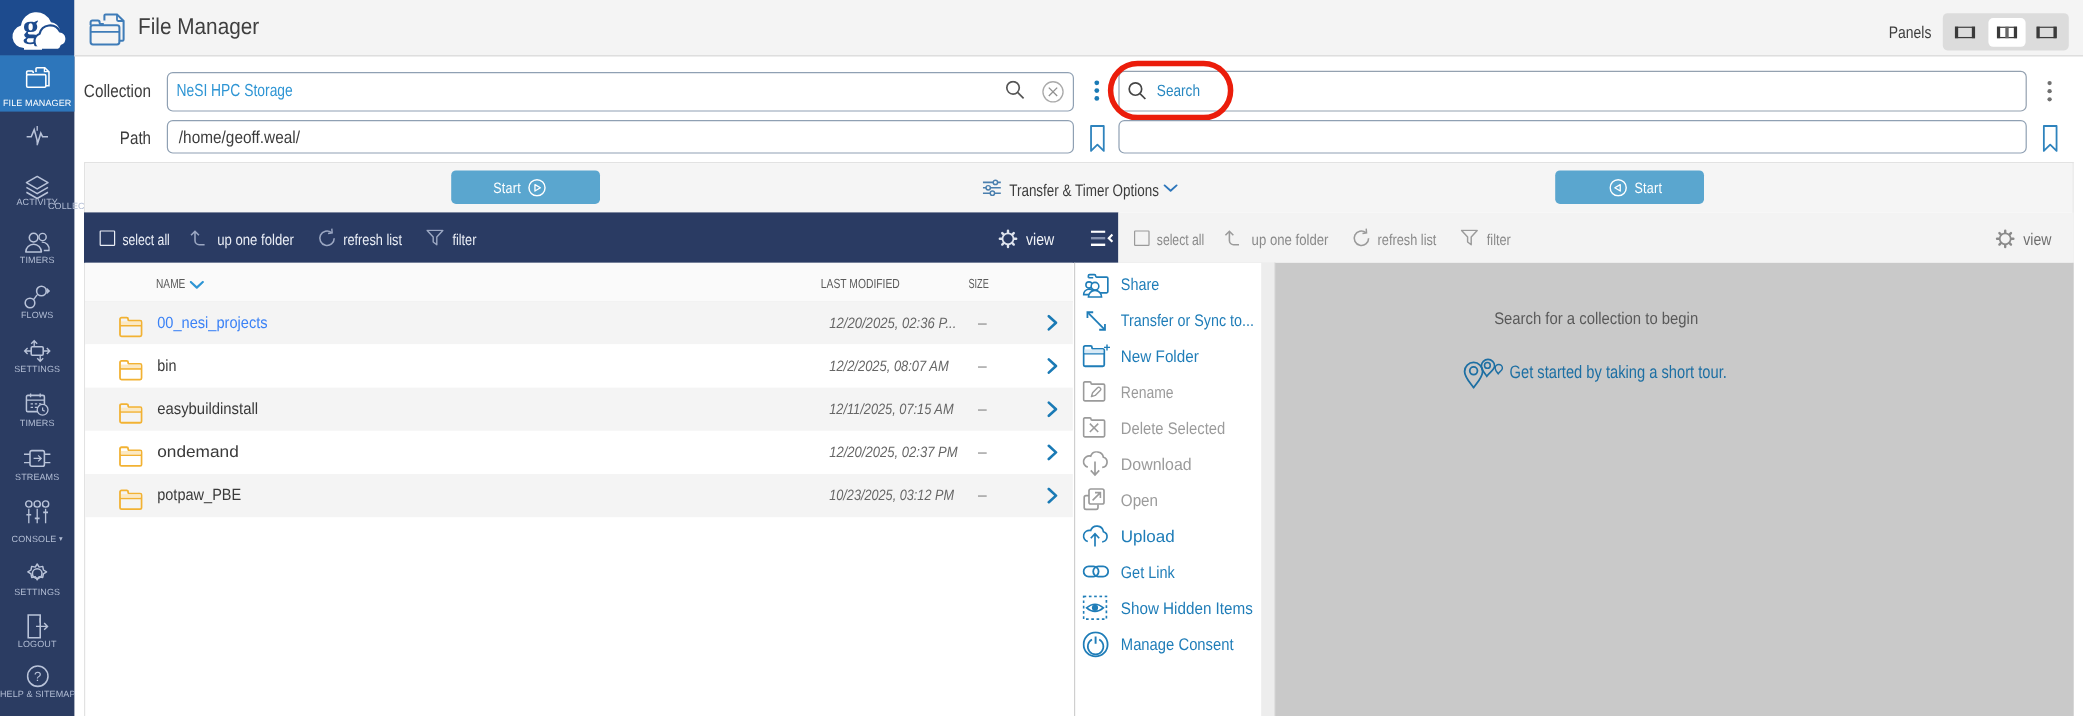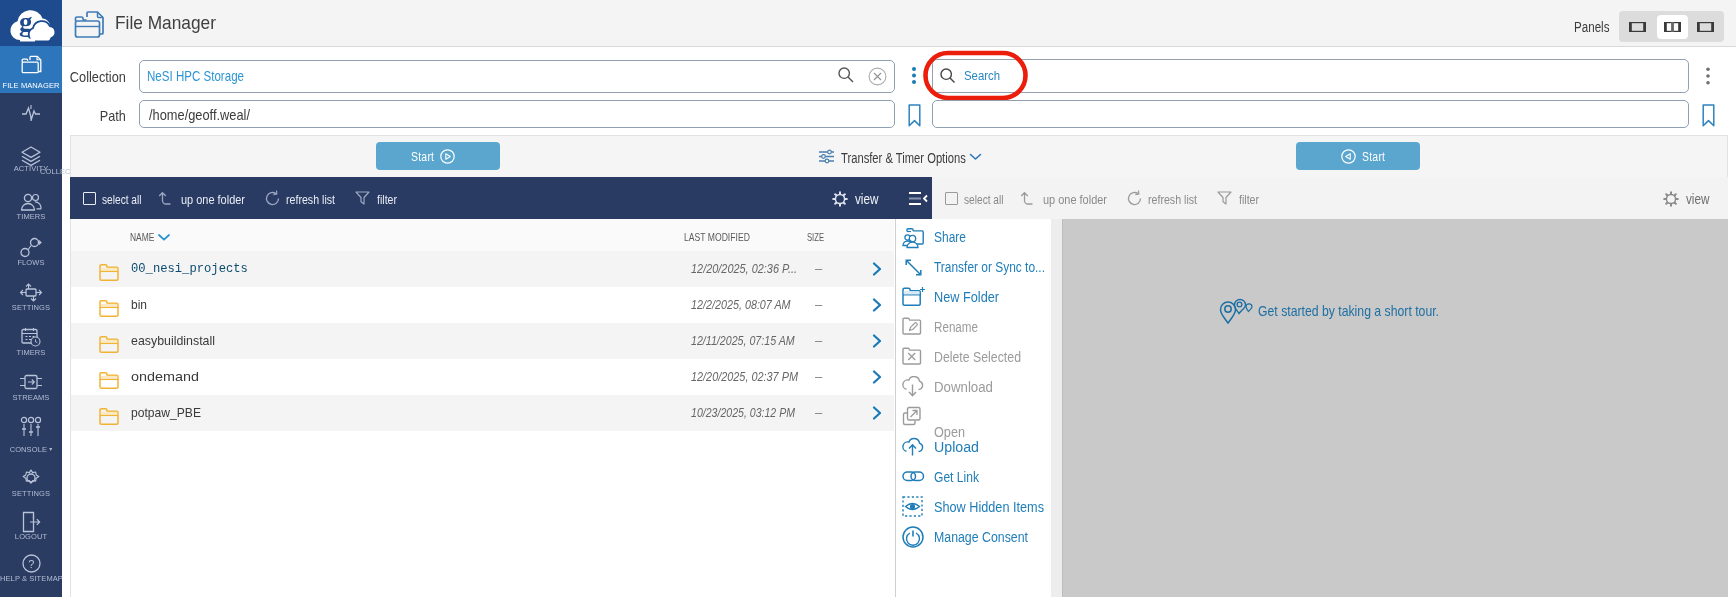--- a/index.html
+++ b/index.html
@@ -258,21 +258,21 @@
       <path d="M1 1 L6 5.7 L11 1" fill="none" stroke="#2e95d4" stroke-width="1.8" stroke-linecap="round" stroke-linejoin="round"></path>
     </svg>
 <div class="abs" style="left:684px;top:231px;font-size:11px;color:#5a5a5a;"><span style="display:inline-block;white-space:nowrap;transform:scaleX(0.7825);transform-origin:left top;">LAST MODIFIED</span></div>
 <div class="abs" style="left:807px;top:231px;font-size:11px;color:#5a5a5a;"><span style="display:inline-block;white-space:nowrap;transform:scaleX(0.6953);transform-origin:left top;">SIZE</span></div>
 <div class="abs" style="left:71px;top:251px;width:823px;height:36px;background:#f4f4f4;"></div>
 <svg class="abs" style="left:99px;top:263px;" width="20" height="19" viewBox="0 0 20 19">
       <path d="M1 5.5 V3 a1.3 1.3 0 0 1 1.3-1.3 h4.2 a1.3 1.3 0 0 1 1.3 1.3 v0.4 a0.9 0.9 0 0 0 0.9 0.9 h9 a1.3 1.3 0 0 1 1.3 1.3 V16 a1.3 1.3 0 0 1 -1.3 1.3 H2.3 A1.3 1.3 0 0 1 1 16 Z" fill="none" stroke="#f2b233" stroke-width="1.5"></path>
       <path d="M1 8.3 h18" stroke="#f2b233" stroke-width="1.5"></path>
       <rect x="1.8" y="4.8" width="16.4" height="3" fill="#fbe9c4"></rect>
     </svg>
-<div class="abs" style="left:131px;top:261px;font-size:13.5px;color:#0c4a6e;font-family:Liberation Mono, monospace;"><span style="display:inline-block;white-space:nowrap;transform:scaleX(0.9014);transform-origin:left top;">00_nesi_projects</span></div>
+<div class="abs" style="left:131px;top:261px;font-size:13.5px;color:#3b82f6;"><span style="display:inline-block;white-space:nowrap;transform:scaleX(0.9014);transform-origin:left top;">00_nesi_projects</span></div>
 <div class="abs" style="left:691px;top:262px;font-size:12.5px;color:#666;font-style:italic;"><span style="display:inline-block;white-space:nowrap;transform:scaleX(0.8731);transform-origin:left top;">12/20/2025, 02:36 P...</span></div>
 <div class="abs" style="left:815px;top:261px;font-size:13px;color:#808080;">–</div>
 <svg class="abs" style="left:872px;top:262px;" width="10" height="14" viewBox="0 0 10 14">
       <path d="M2 1.5 L8 7 L2 12.5" fill="none" stroke="#1a7ab5" stroke-width="2.2" stroke-linecap="round" stroke-linejoin="round"></path>
     </svg>
 <div class="abs" style="left:71px;top:287px;width:823px;height:36px;background:#ffffff;"></div>
 <svg class="abs" style="left:99px;top:299px;" width="20" height="19" viewBox="0 0 20 19">
       <path d="M1 5.5 V3 a1.3 1.3 0 0 1 1.3-1.3 h4.2 a1.3 1.3 0 0 1 1.3 1.3 v0.4 a0.9 0.9 0 0 0 0.9 0.9 h9 a1.3 1.3 0 0 1 1.3 1.3 V16 a1.3 1.3 0 0 1 -1.3 1.3 H2.3 A1.3 1.3 0 0 1 1 16 Z" fill="none" stroke="#f2b233" stroke-width="1.5"></path>
       <path d="M1 8.3 h18" stroke="#f2b233" stroke-width="1.5"></path>
       <rect x="1.8" y="4.8" width="16.4" height="3" fill="#fbe9c4"></rect>
@@ -313,20 +313,21 @@
       <path d="M1 8.3 h18" stroke="#f2b233" stroke-width="1.5"></path>
       <rect x="1.8" y="4.8" width="16.4" height="3" fill="#fbe9c4"></rect>
     </svg>
 <div class="abs" style="left:131px;top:405px;font-size:13.5px;color:#3a3a3a;"><span style="display:inline-block;white-space:nowrap;transform:scaleX(0.8968);transform-origin:left top;">potpaw_PBE</span></div>
 <div class="abs" style="left:691px;top:406px;font-size:12.5px;color:#666;font-style:italic;"><span style="display:inline-block;white-space:nowrap;transform:scaleX(0.8455);transform-origin:left top;">10/23/2025, 03:12 PM</span></div>
 <div class="abs" style="left:815px;top:405px;font-size:13px;color:#808080;">–</div>
 <svg class="abs" style="left:872px;top:406px;" width="10" height="14" viewBox="0 0 10 14">
       <path d="M2 1.5 L8 7 L2 12.5" fill="none" stroke="#1a7ab5" stroke-width="2.2" stroke-linecap="round" stroke-linejoin="round"></path>
     </svg>
 <div class="abs" style="left:932px;top:219px;width:796px;height:378px;background:#c9c9c9;"></div>
+<div class="abs" style="left:932px;top:257px;width:796px;text-align:center;font-size:14px;color:#595959;"><span style="display:inline-block;white-space:nowrap;transform:scaleX(0.8844);transform-origin:center top;">Search for a collection to begin</span></div>
 <svg class="abs" style="left:1219px;top:296px;" width="34" height="28" viewBox="0 0 34 28">
       <path d="M9 27 C5 21.5 1.5 18 1.5 13.5 a7.5 7.5 0 1 1 15 0 C16.5 18 13 21.5 9 27 z" fill="none" stroke="#1d6fa3" stroke-width="1.5"></path>
       <circle cx="9" cy="13" r="3.2" fill="none" stroke="#1d6fa3" stroke-width="1.5"></circle>
       <path d="M20 17.5 C17.5 14 15.5 12 15.5 9 a5.5 5.5 0 1 1 11 0 C26.5 12 22.5 14 20 17.5 z" fill="none" stroke="#1d6fa3" stroke-width="1.4"></path>
       <circle cx="20.5" cy="8.5" r="2.4" fill="none" stroke="#1d6fa3" stroke-width="1.3"></circle>
       <path d="M29.5 15.5 C28 13.5 27 12.3 27 10.8 a3 3 0 1 1 6 0 C33 12.3 31 13.5 29.5 15.5 z" fill="none" stroke="#1d6fa3" stroke-width="1.2"></path>
     </svg>
 <div class="abs" style="left:1258px;top:302px;font-size:15px;color:#1d6fa3;"><span style="display:inline-block;white-space:nowrap;transform:scaleX(0.8161);transform-origin:left top;">Get started by taking a short tour.</span></div>
 <div class="abs" style="left:895px;top:219px;width:168px;height:378px;background:#fff;border-left:1px solid #cfcfcf;border-right:1px solid #bdbdbd;"></div>
 <div class="abs" style="left:1051px;top:219px;width:11px;height:378px;background:#ededed;"></div>
@@ -364,21 +365,21 @@
 <svg class="abs" style="left:902px;top:376px;" width="23" height="23" viewBox="0 0 23 23">
       <path d="M16.5 13.5 a4.3 4.3 0 0 0 1-8.4 a5.5 5.5 0 0 0 -10.6-1 a4.3 4.3 0 0 0 -2.4 9.2" fill="none" stroke="#9b9b9b" stroke-width="1.4"></path>
       <path d="M10.5 8.5 v11 M7 16 l3.5 3.8 3.5-3.8" fill="none" stroke="#9b9b9b" stroke-width="1.4"></path>
     </svg>
 <div class="abs" style="left:934px;top:379px;font-size:14px;color:#9b9b9b;"><span style="display:inline-block;white-space:nowrap;transform:scaleX(0.9476);transform-origin:left top;">Download</span></div>
 <svg class="abs" style="left:902px;top:406px;" width="23" height="23" viewBox="0 0 23 23">
       <path d="M5.5 7 H3 a1.5 1.5 0 0 0 -1.5 1.5 V17 A1.5 1.5 0 0 0 3 18.5 h8.5 A1.5 1.5 0 0 0 13 17 v-2.5" fill="none" stroke="#9b9b9b" stroke-width="1.4"></path>
       <rect x="5.5" y="1.5" width="12.5" height="12.5" rx="1.5" fill="none" stroke="#9b9b9b" stroke-width="1.4"></rect>
       <path d="M8.5 11 L15 4.5 M10.5 4.5 h4.5 v4.5" fill="none" stroke="#9b9b9b" stroke-width="1.3"></path>
     </svg>
-<div class="abs" style="left:934px;top:409px;font-size:14px;color:#9b9b9b;margin-top:15px;"><span style="display:inline-block;white-space:nowrap;transform:scaleX(0.9052);transform-origin:left top;">Open</span></div>
+<div class="abs" style="left:934px;top:409px;font-size:14px;color:#9b9b9b;"><span style="display:inline-block;white-space:nowrap;transform:scaleX(0.9052);transform-origin:left top;">Open</span></div>
 <svg class="abs" style="left:902px;top:436px;" width="23" height="23" viewBox="0 0 23 23">
       <path d="M16.5 15.5 a4.3 4.3 0 0 0 1-8.4 a5.5 5.5 0 0 0 -10.6-1 a4.3 4.3 0 0 0 -2.4 9.2" fill="none" stroke="#1f7db8" stroke-width="1.4"></path>
       <path d="M10.5 19.5 V9.5 M7 12.5 l3.5-3.8 3.5 3.8" fill="none" stroke="#1f7db8" stroke-width="1.4"></path>
     </svg>
 <div class="abs" style="left:934px;top:439px;font-size:14px;color:#1f7db8;"><span style="display:inline-block;white-space:nowrap;transform:scaleX(1.0143);transform-origin:left top;">Upload</span></div>
 <svg class="abs" style="left:902px;top:466px;" width="23" height="23" viewBox="0 0 23 23">
       <rect x="1" y="6" width="12.5" height="8.5" rx="4.25" fill="none" stroke="#1f7db8" stroke-width="1.5"></rect>
       <rect x="9" y="6" width="12.5" height="8.5" rx="4.25" fill="none" stroke="#1f7db8" stroke-width="1.5"></rect>
     </svg>
 <div class="abs" style="left:934px;top:469px;font-size:14px;color:#1f7db8;"><span style="display:inline-block;white-space:nowrap;transform:scaleX(0.8631);transform-origin:left top;">Get Link</span></div>

